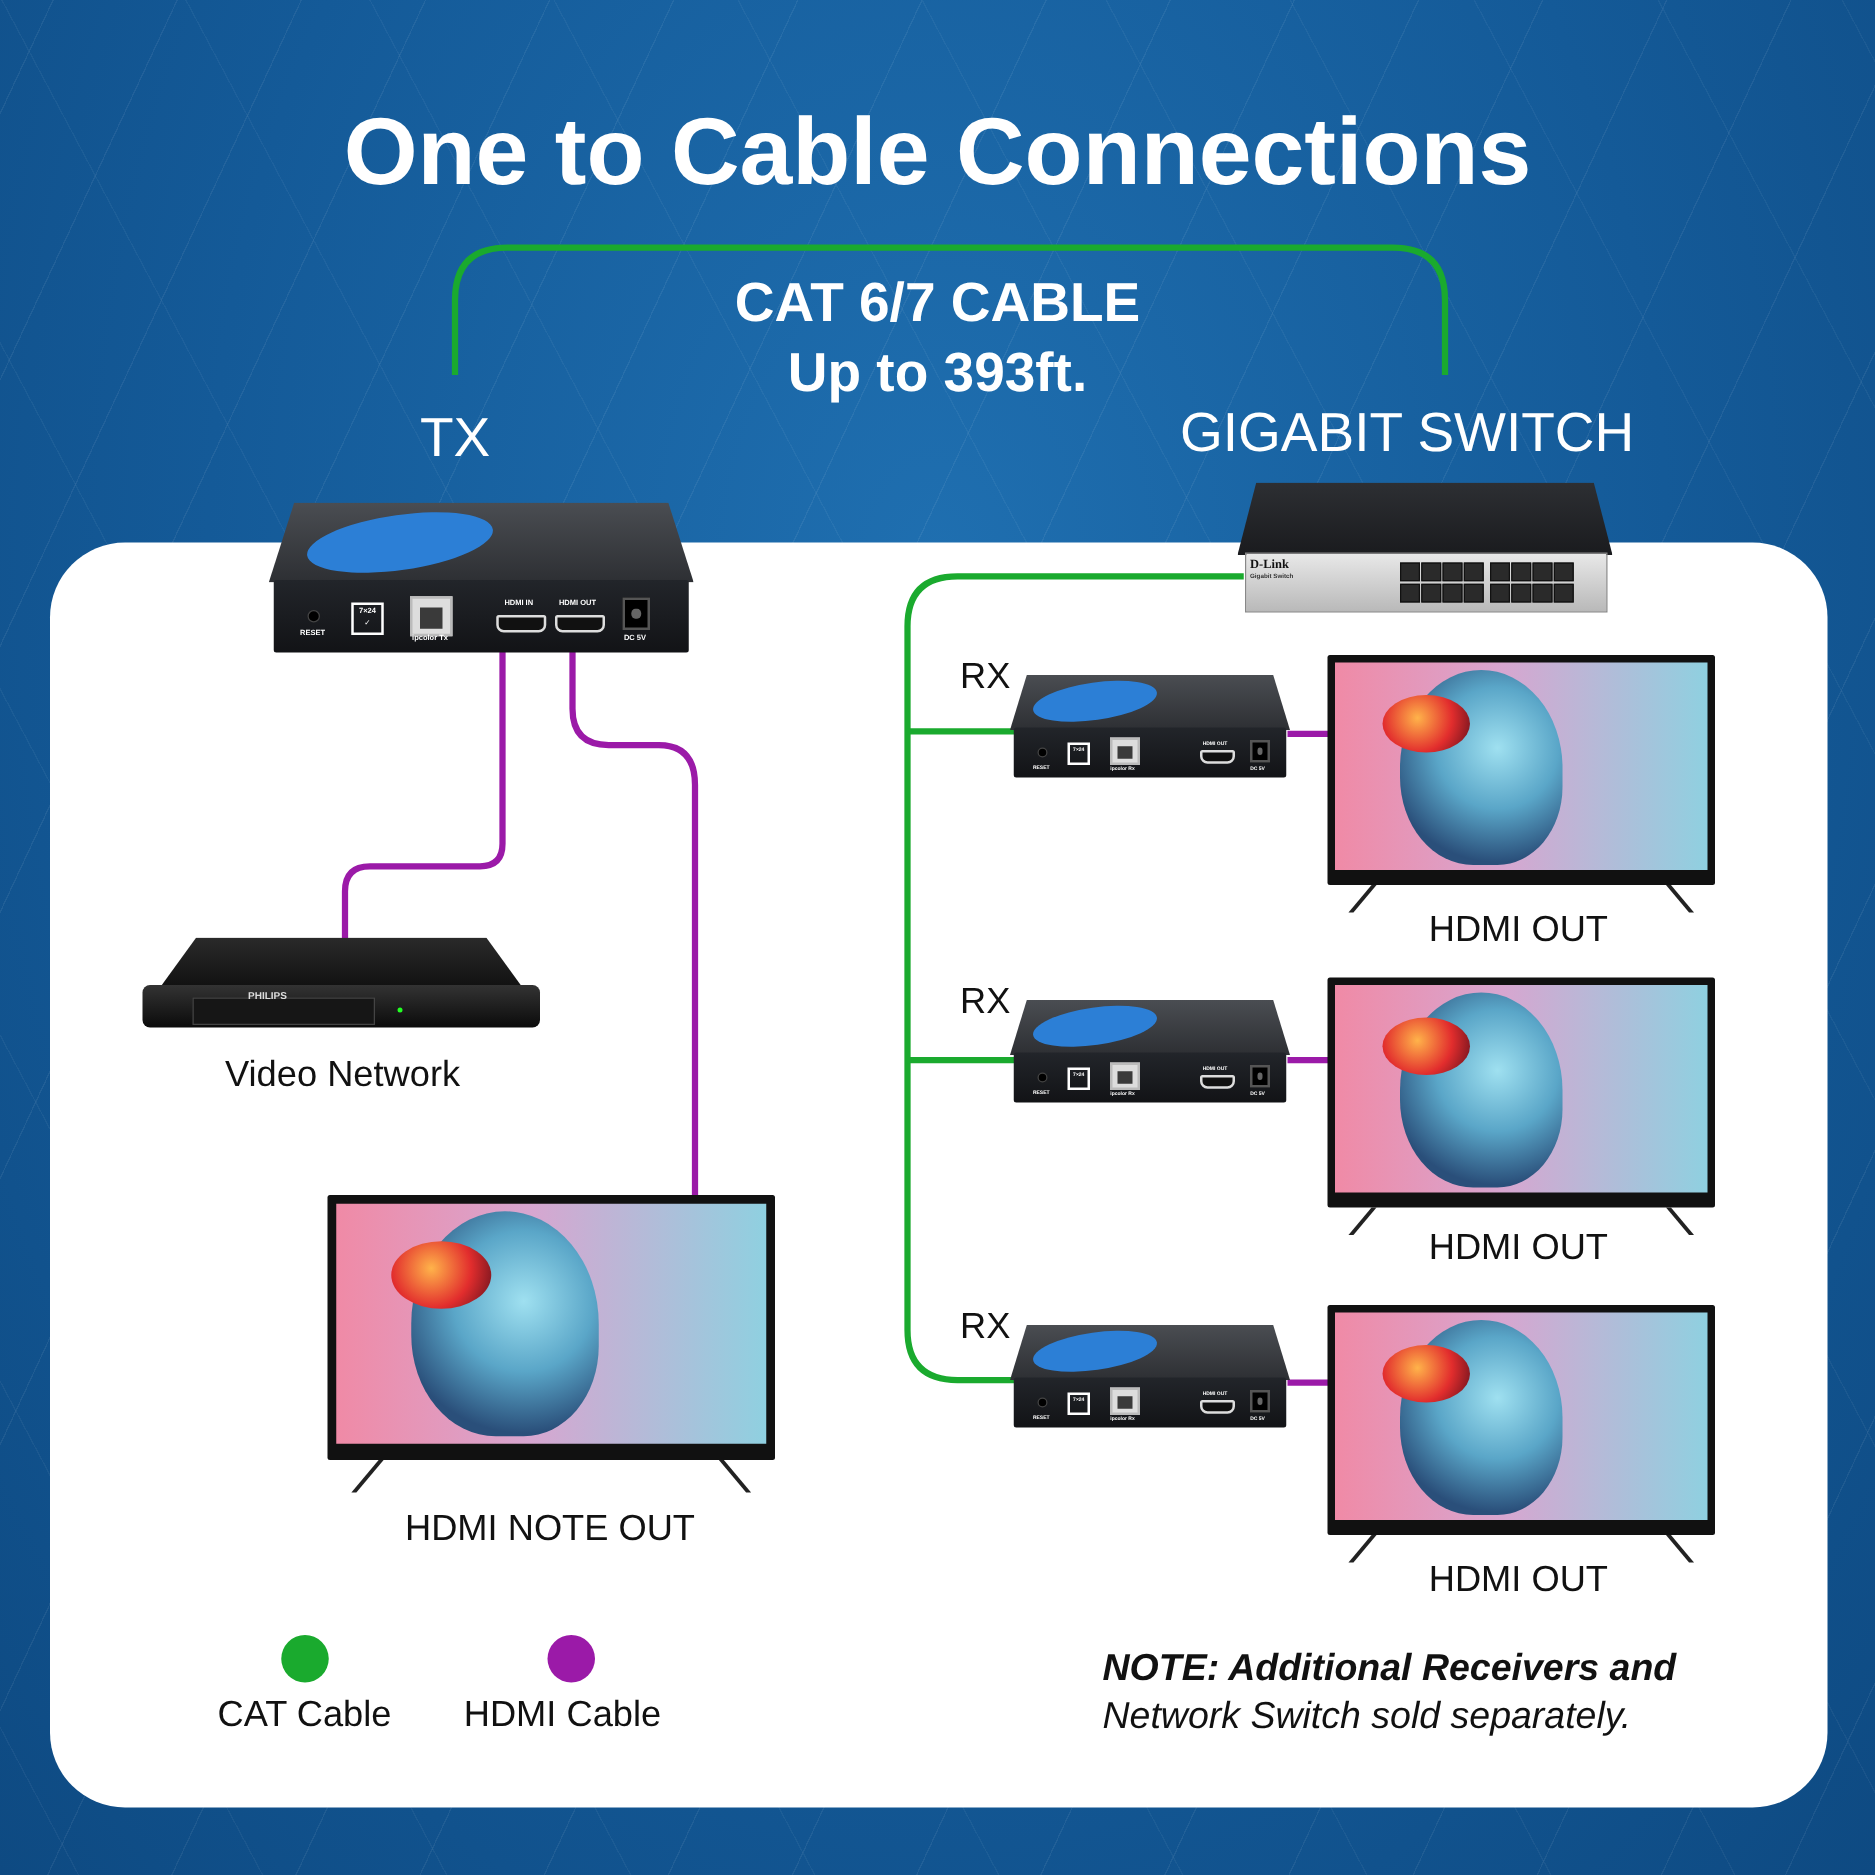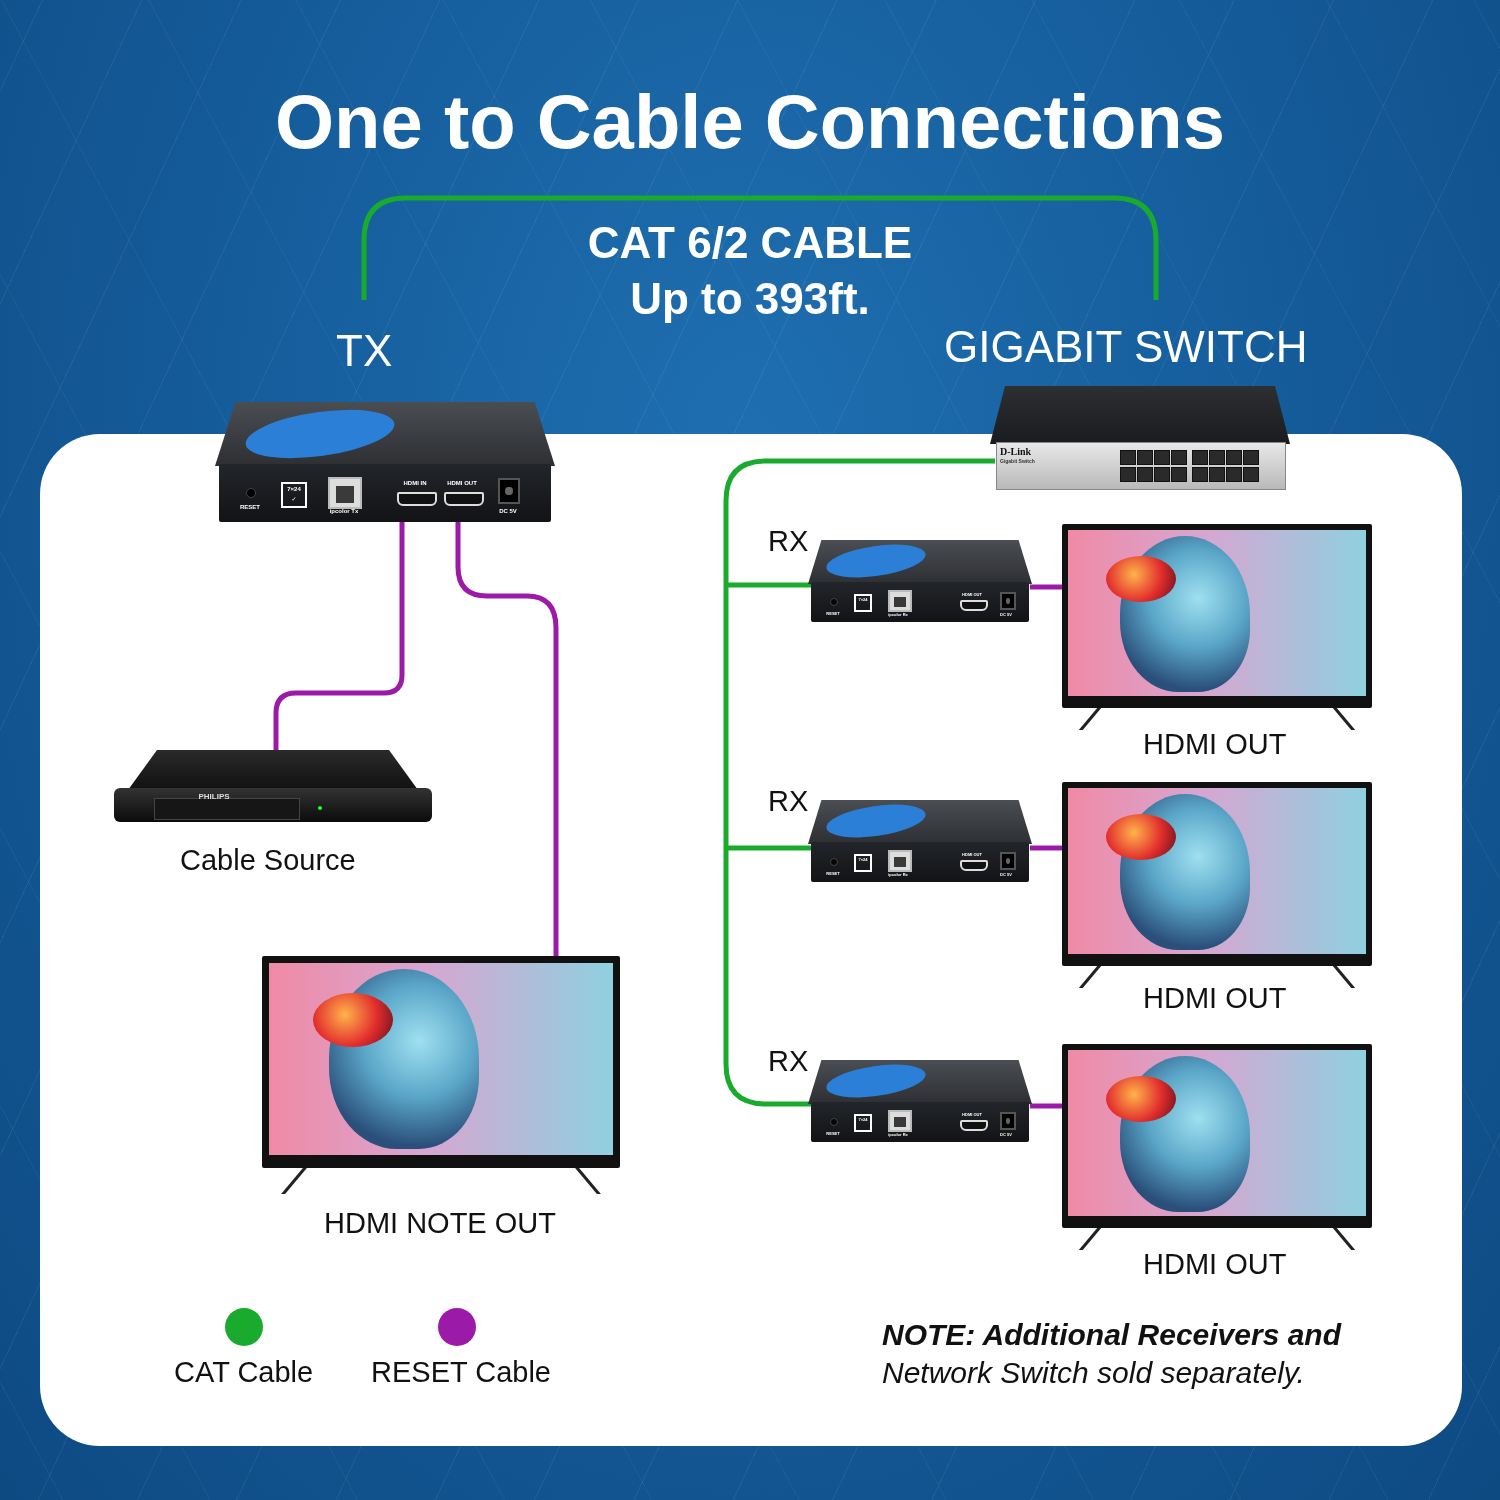--- a/index.html
+++ b/index.html
@@ -41,21 +41,21 @@
   .sw-port{position:absolute;background:#2a2a2a;border:1px solid #111;}
   .bd-player{position:absolute;}
 </style>
 </head>
 <body>
 
 <div class="scratch"></div>
 
 <div class="abs title">One to Cable Connections</div>
 
-<div class="abs cat-label" style="top:216px;">CAT 6/2 CABLE</div>
+<div class="abs cat-label" style="top:216px;">CAT 6/7 CABLE</div>
 <div class="abs cat-label" style="top:272px;">Up to 393ft.</div>
 
 <div class="abs hdr-label" style="left:336px;top:326px;">TX</div>
 <div class="abs hdr-label" style="left:944px;top:322px;">GIGABIT SWITCH</div>
 
 <div class="abs panel"></div>
 
 <svg class="wires" viewBox="0 0 1500 1500">
 
   <path d="M364 300 V240 Q364 198 406 198 H1114 Q1156 198 1156 240 V300" fill="none" stroke="#1aaa2e" stroke-width="5"></path>
@@ -115,21 +115,21 @@
     </div>
 </div>
 
 <div class="bd-player" style="left:114px;top:750px;width:318px;height:78px;">
   <div style="position:absolute;left:14px;top:0;width:290px;height:40px;background:linear-gradient(180deg,#2a2a2a,#111);clip-path:polygon(10% 0,90% 0,100% 100%,0 100%);"></div>
   <div style="position:absolute;left:0;top:38px;width:318px;height:34px;background:linear-gradient(180deg,#333,#0b0b0b);border-radius:6px;"></div>
   <div style="position:absolute;left:40px;top:48px;width:144px;height:20px;border:1px solid #444;background:#161616;"></div>
   <div class="tiny" style="left:70px;top:42px;font-size:8px;width:60px;color:#ddd;">PHILIPS</div>
   <div style="position:absolute;left:204px;top:56px;width:4px;height:4px;border-radius:50%;background:#2f2;"></div>
 </div>
-<div class="label" style="left:180px;top:844px;">Cable Source</div>
+<div class="label" style="left:180px;top:844px;">Video Network</div>
 
 <div class="tv" style="left:262px;top:956px;width:358px;height:238px;">
   <div class="tv-frame" style="height:212px;"></div>
   <div class="tv-screen" style="left:7px;top:7px;width:344px;height:192px;">
     <div class="tv-head" style="left:60px;top:6px;width:150px;height:180px;"></div>
     <div class="tv-visor" style="left:44px;top:30px;width:80px;height:54px;"></div>
   </div>
   <div style="position:absolute;left:30px;top:212px;width:30px;height:26px;border-left:4px solid #222;transform:skewX(-40deg);"></div>
   <div style="position:absolute;right:30px;top:212px;width:30px;height:26px;border-right:4px solid #222;transform:skewX(40deg);"></div>
 </div>
@@ -209,16 +209,16 @@
     </div>
     <div style="position:absolute;left:26px;top:184px;width:26px;height:22px;border-left:4px solid #222;transform:skewX(-40deg);"></div>
     <div style="position:absolute;right:26px;top:184px;width:26px;height:22px;border-right:4px solid #222;transform:skewX(40deg);"></div>
   </div>
   <div class="label" style="left:1143px;top:1248px;">HDMI OUT</div>
   </div>
 
 <div class="dot" style="left: 225px; top: 1308px; background: rgb(26, 170, 46);" id="dot0" title="#1aaa2e"></div>
 <div class="label" style="left:174px;top:1356px;">CAT Cable</div>
 <div class="dot" style="left: 438px; top: 1308px; background: rgb(155, 26, 168);" id="dot1"></div>
-<div class="label" style="left:371px;top:1356px;">RESET Cable</div>
+<div class="label" style="left:371px;top:1356px;">HDMI Cable</div>
 
 <div class="note" style="left:882px;top:1316px;font-weight:bold;">NOTE: Additional Receivers and</div>
 <div class="note" style="left:882px;top:1354px;">Network Switch sold separately.</div>
 
 </body></html>

